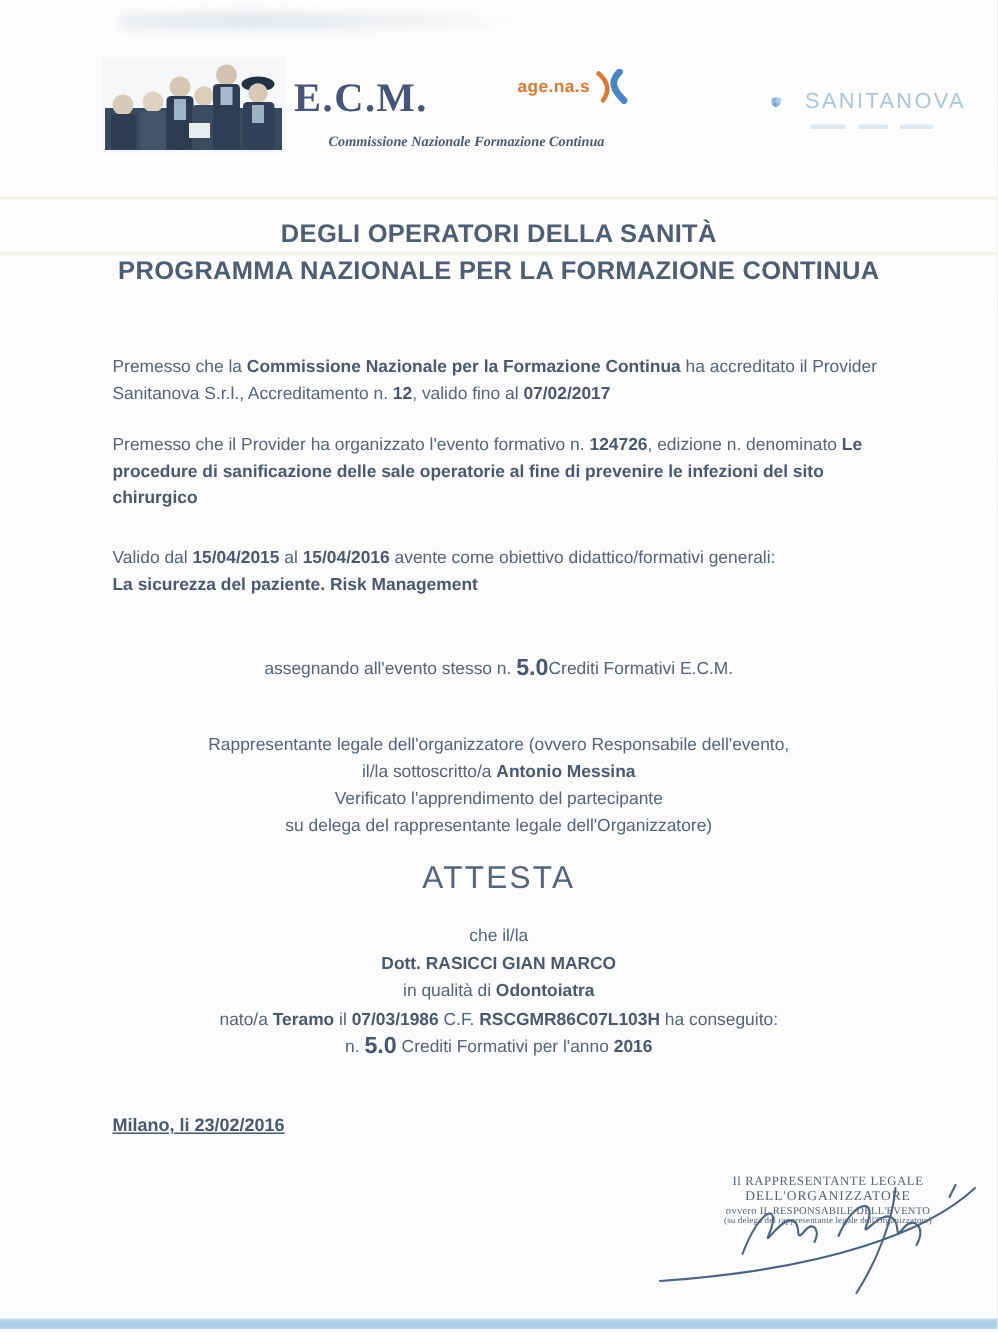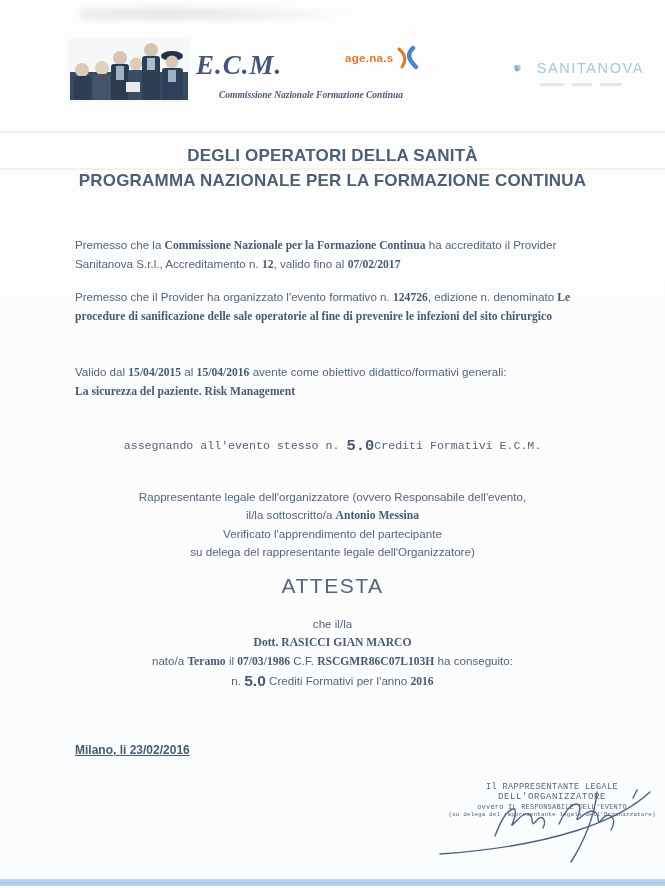--- a/index.html
+++ b/index.html
@@ -14,55 +14,55 @@
     background:radial-gradient(ellipse at 30% 50%,rgba(190,200,210,.45),rgba(230,235,240,0) 70%);
     filter:blur(2px);}
   .scanline{position:absolute;left:0;width:665px;height:2px;background:#f2ecd6;opacity:.8;}
   .scanline.l1{top:131px;}
   .scanline.l2{top:168px;opacity:.6;}
   .bottom-band{position:absolute;left:0;bottom:2px;width:665px;height:7px;
     background:linear-gradient(180deg,#c3daee 0%,#a9cbe6 55%,#bdd6ec 100%);}
   
   .photo{position:absolute;left:68px;top:38px;width:122px;height:64px;}
   .ecm-block{position:absolute;left:196px;top:50px;width:230px;}
-  .ecm-title{font-family:"Liberation Serif",serif;font-style:italic;font-weight:bold;
+  .ecm-title{font-family:"Liberation Serif",serif;font-weight:bold;
     font-size:27px;color:#45567a;letter-spacing:1px;}
   .ecm-sub{font-family:"Liberation Serif",serif;font-style:italic;font-weight:bold;
     font-size:9.5px;color:#4a5a74;margin-top:9px;white-space:nowrap;text-align:center;}
   .agenas{position:absolute;left:345px;top:46px;display:flex;align-items:center;}
   .agenas-text{font-size:11.5px;font-weight:bold;color:#e0782f;letter-spacing:.3px;}
   .agenas-mark{margin-left:3px;}
   .sanitanova{position:absolute;left:514px;top:57px;width:130px;}
   .sanitanova-row{display:flex;align-items:center;}
   .sanitanova-text{font-size:14.5px;letter-spacing:1.6px;color:#a9c6de;margin-left:16px;font-weight:400;}
   .sanitanova-tagline{margin-top:4px;margin-left:26px;display:flex;gap:8px;}
   .sanitanova-tagline span{display:block;height:3px;background:#dfe8f0;border-radius:1px;}
   .tg1{width:24px;} .tg2{width:20px;} .tg3{width:22px;}
   
   .doc-title{position:absolute;left:0;top:143px;width:665px;text-align:center;
     font-size:17px;font-weight:bold;color:#4e5e74;line-height:25px;letter-spacing:.2px;}
   
   .para{position:absolute;left:75px;width:520px;font-size:11.6px;line-height:17.5px;color:#54647c;}
-  .b{font-weight:bold;color:#49597100;color:#495971;font-family:Liberation Serif, serif;}
+  .b{font-weight:bold;color:#49597100;color:#495971;}
   .p1{top:236px;}
   .p2{top:288px;}
   .p3{top:363px;}
   .credits-line{position:absolute;left:0;top:437px;width:665px;text-align:center;
-    font-size:11.6px;color:#54647c;font-family:Liberation Mono, monospace;}
+    font-size:11.6px;color:#54647c;}
   .big{font-size:15.5px;font-weight:bold;color:#495971;vertical-align:-1px;}
   .declarer{position:absolute;left:0;top:488px;width:665px;text-align:center;
     font-size:11.6px;line-height:18px;color:#54647c;}
   .attesta{position:absolute;left:0;top:574px;width:665px;text-align:center;
     font-size:21px;color:#55657c;letter-spacing:1.5px;font-weight:400;}
   .recipient{position:absolute;left:0;top:615px;width:665px;text-align:center;
     font-size:11.6px;line-height:18.5px;color:#54647c;}
   .place-date{position:absolute;left:75px;top:743px;font-size:12px;font-weight:bold;color:#495971;text-decoration:underline;}
   
   .sig-block{position:absolute;left:448px;top:782px;width:208px;text-align:center;
-    font-family:Liberation Mono, monospace;color:#53647c;}
+    font-family:Liberation Serif, serif;color:#53647c;}
   .sig-l1{font-size:8.5px;letter-spacing:.4px;}
   .sig-l2{font-size:9px;letter-spacing:.6px;}
   .sig-l3{font-size:7px;letter-spacing:.2px;margin-top:1px;}
   .sig-l4{font-size:6px;letter-spacing:.1px;}
   .sig-svg{position:absolute;left:435px;top:788px;}
 </style>
 </head>
 <body>
 
 <div class="page">
@@ -149,20 +149,21 @@
     <div><span>il/la sottoscritto/a </span><span class="b">Antonio Messina</span></div>
     <div>Verificato l'apprendimento del partecipante</div>
     <div>su delega del rappresentante legale dell'Organizzatore)</div>
   </div>
 
   <div class="attesta">ATTESTA</div>
 
   <div class="recipient">
     <div>che il/la</div>
     <div class="b">Dott. RASICCI GIAN MARCO</div>
+    <div><span>in qualità di </span><span class="b">Odontoiatra</span></div>
     <div><span>nato/a </span><span class="b">Teramo</span><span> il </span><span class="b">07/03/1986</span><span> C.F. </span><span class="b">RSCGMR86C07L103H</span><span> ha conseguito:</span></div>
     <div><span>n. </span><span class="big">5.0</span><span> Crediti Formativi per l'anno </span><span class="b">2016</span></div>
   </div>
 
   <div class="place-date">Milano, li 23/02/2016</div>
 
   <div class="sig-block">
     <div class="sig-l1">Il RAPPRESENTANTE LEGALE</div>
     <div class="sig-l2">DELL'ORGANIZZATORE</div>
     <div class="sig-l3">ovvero IL RESPONSABILE DELL'EVENTO</div>

